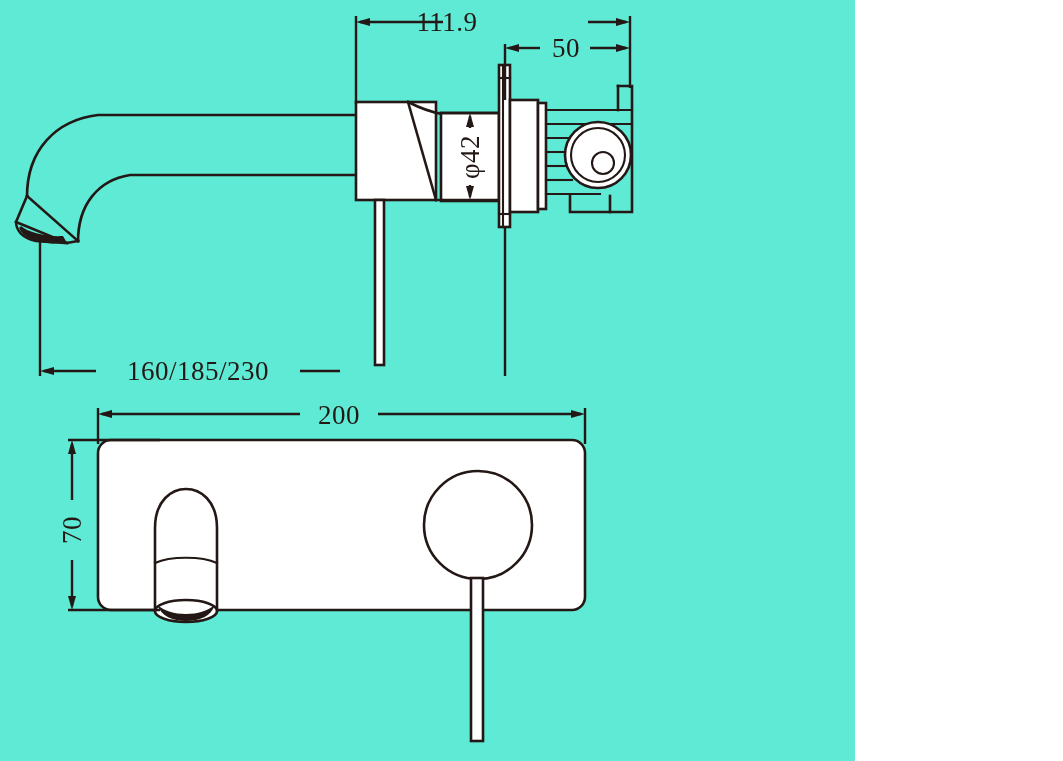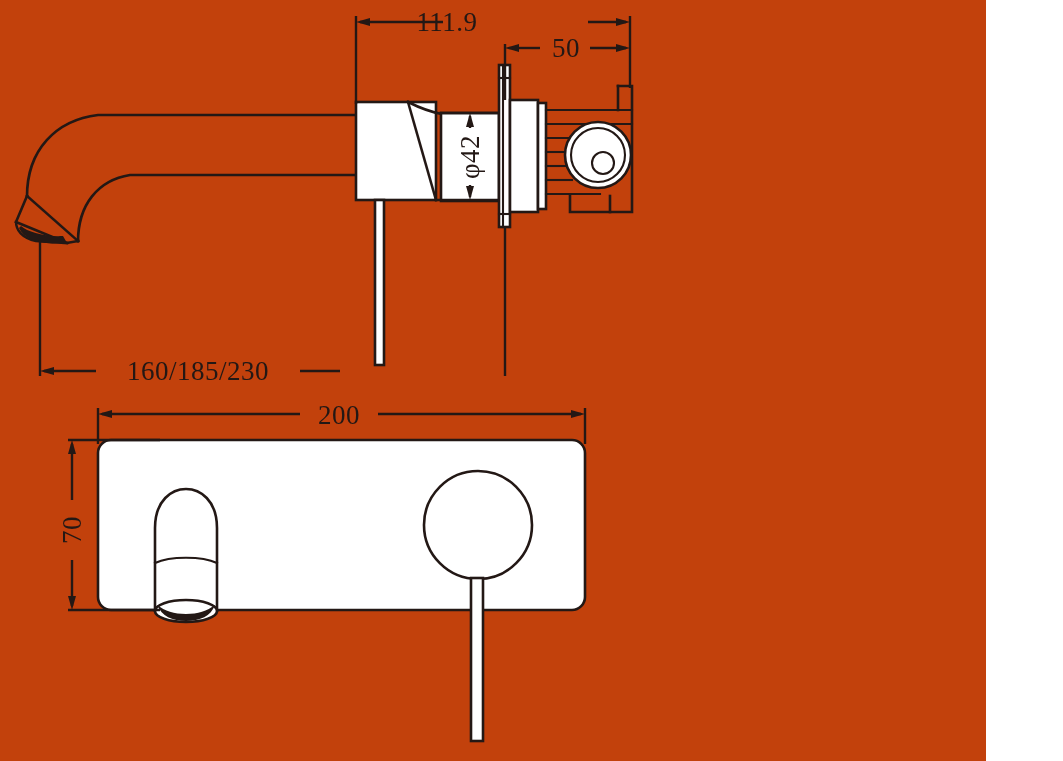--- a/index.html
+++ b/index.html
@@ -8,23 +8,23 @@
     background: #ffffff;
   }
   body {
     width: 1063px;
     height: 761px;
     font-family: "Liberation Serif", serif;
     overflow: hidden;
   }
   #drawing-root {
     position: relative;
-    width: 986px;
+    width: 855px;
     height: 761px;
-    background: #c2410c;
+    background: #5eead4;
   }
   svg#cad {
     position: absolute;
     left: 0;
     top: 0;
     width: 1063px;
     height: 761px;
     display: block;
   }
   .ln {

